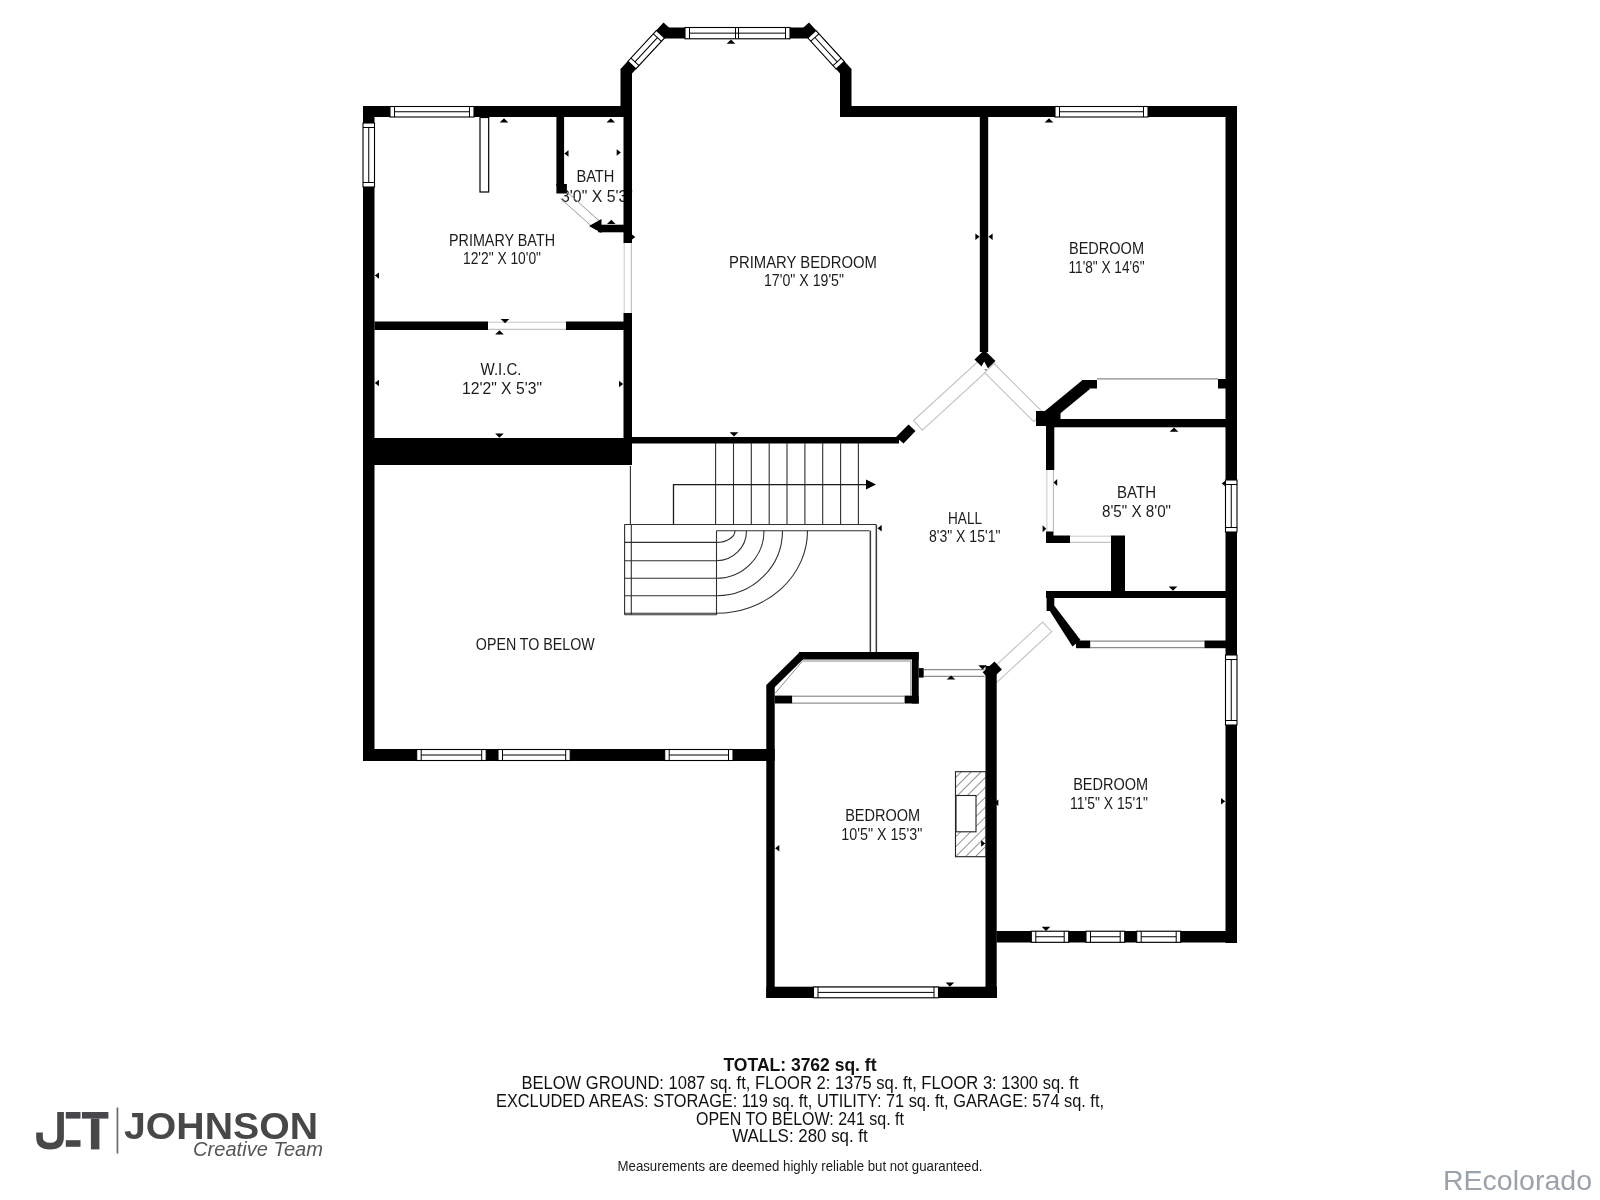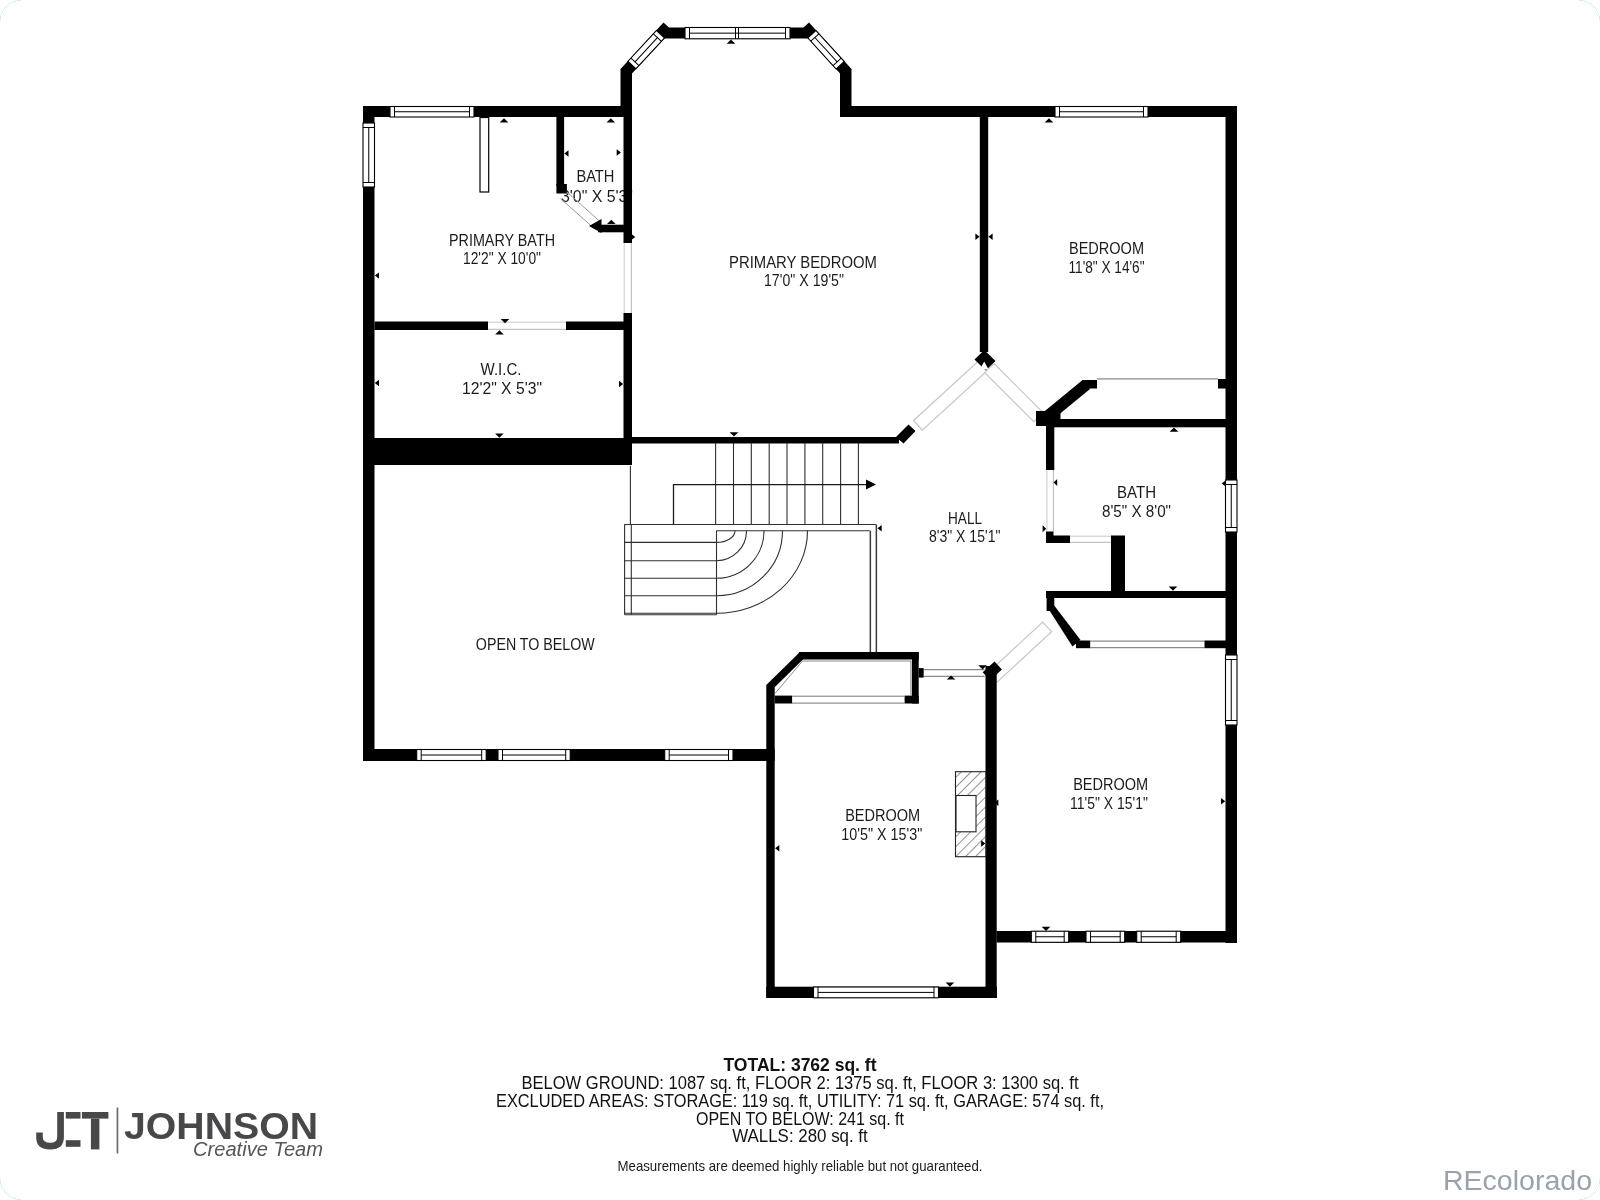--- a/index.html
+++ b/index.html
@@ -1,16 +1,16 @@
 <!DOCTYPE html>
 <html><head>
 <meta charset="utf-8">
 <style>
   html,body{margin:0;padding:0;background:#ffffff;}
-  .page{position:relative;width:1600px;height:1200px;background:#22c55e;overflow:hidden;border-radius:22px;}
+  .page{position:relative;width:1600px;height:1200px;background:#22c55e;overflow:hidden;}
   svg{display:block;}
   text{font-family:"Liberation Sans",sans-serif;}
 </style>
 </head>
 <body>
 <div class="page">
 <svg width="1600" height="1200" viewBox="0 0 1600 1200">
 <defs>
 <pattern id="hatch" patternUnits="userSpaceOnUse" width="7" height="7" patternTransform="rotate(45)">
   <rect width="7" height="7" fill="#ffffff"></rect>

